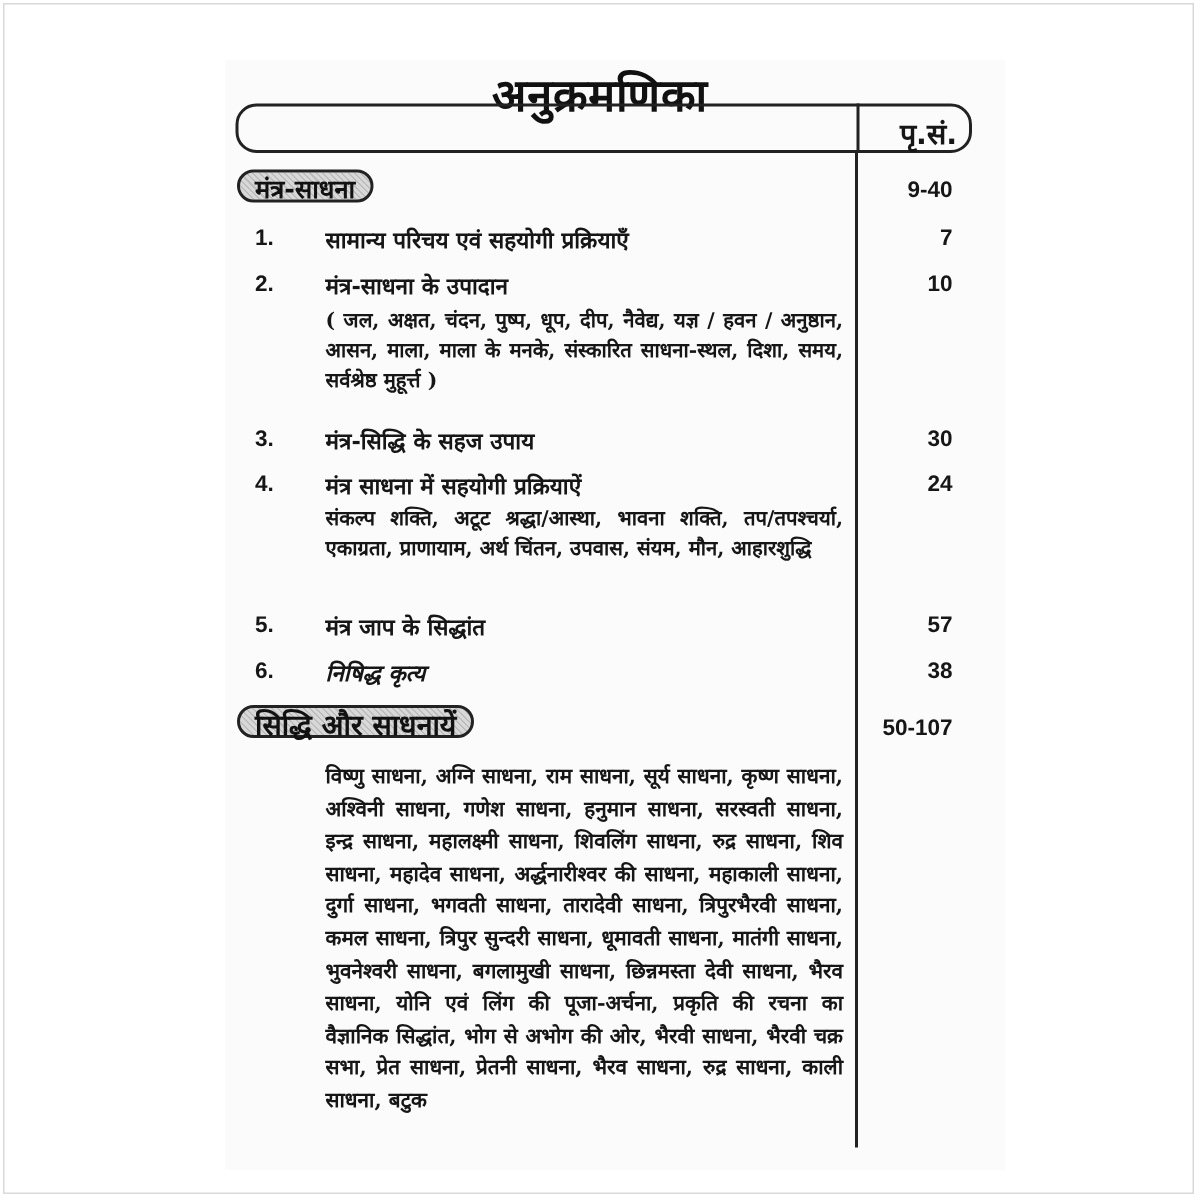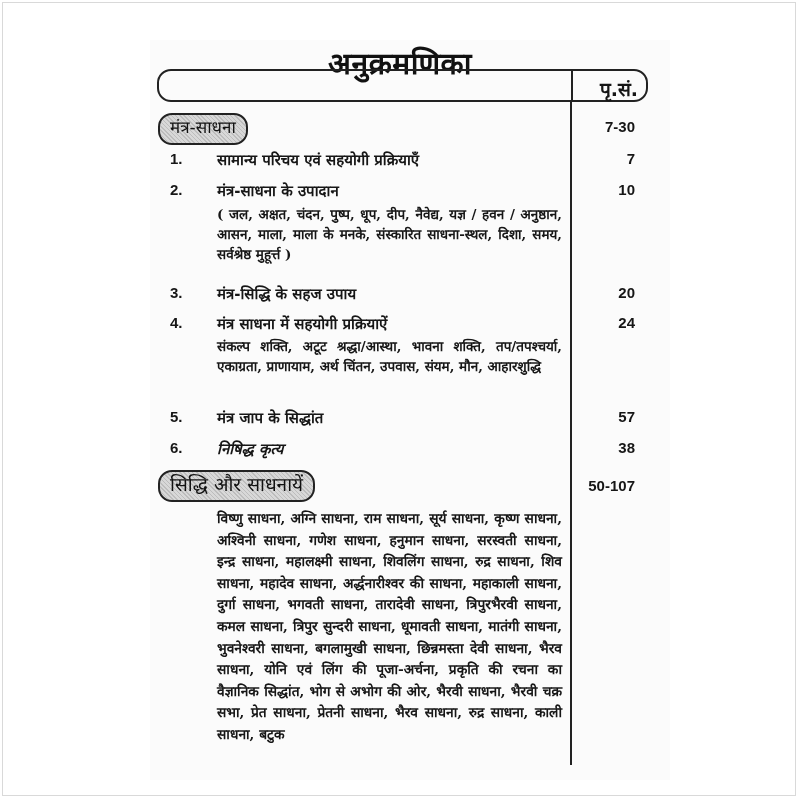--- a/index.html
+++ b/index.html
@@ -32,24 +32,24 @@
     .header .col-page {
       position: absolute; right: 8px; top: 5px; font-size: 19px; font-weight: bold;
     }
     .header .hdr-divider {
       position: absolute; left: 412px; top: -2px; width: 2px; height: 33px; background: #222;
     }
     .divider {
       position: absolute; left: 570px; top: 100px; width: 2px; height: 665px; background: #222;
     }
     .pill {
-      position: absolute; left: 158px; height: 32px; padding: 0 10px;
+      position: absolute; left: 158px; height: 22px; padding: 0 10px;
       border: 2px solid #222; border-radius: 14px; box-sizing: border-box;
       background: repeating-linear-gradient(45deg, #bdbdbd 0 1px, #d8d8d8 1px 3px);
-      font-weight: normal; font-size: 17px; line-height: 24px; color: #111; text-align: center;
+      font-weight: bold; font-size: 17px; line-height: 24px; color: #111; text-align: center;
     }
     .pg {
       position: absolute; right: 165px; font-family: "Liberation Sans", sans-serif;
       font-weight: bold; font-size: 15px; text-align: right;
     }
     .num {
       position: absolute; left: 170px; font-family: "Liberation Sans", sans-serif;
       font-weight: bold; font-size: 15px;
     }
     .item {
@@ -70,34 +70,34 @@
 <div class="title">अनुक्रमणिका</div>
 
 <div class="header">
   <div class="hdr-divider"></div>
   <div class="col-page">पृ.सं.</div>
 </div>
 
 <div class="divider"></div>
 
 <div class="pill" style="top:113px;">मंत्र-साधना</div>
-<div class="pg" style="top:118px;">7-30</div>
+<div class="pg" style="top:118px;">9-40</div>
 
 <div class="num" style="top:150px;">1.</div>
 <div class="item" style="top:149px;">सामान्य परिचय एवं सहयोगी प्रक्रियाएँ</div>
 <div class="pg" style="top:150px;">7</div>
 
 <div class="num" style="top:181px;">2.</div>
 <div class="item" style="top:180px;">मंत्र-साधना के उपादान</div>
 <div class="pg" style="top:181px;">10</div>
 <div class="desc" style="top:204px;">( जल, अक्षत, चंदन, पुष्प, धूप, दीप, नैवेद्य, यज्ञ / हवन / अनुष्ठान, आसन, माला, माला के मनके, संस्कारित साधना-स्थल, दिशा, समय, सर्वश्रेष्ठ मुहूर्त्त )</div>
 
 <div class="num" style="top:284px;">3.</div>
 <div class="item" style="top:283px;">मंत्र-सिद्धि के सहज उपाय</div>
-<div class="pg" style="top:284px;">20</div>
+<div class="pg" style="top:284px;">30</div>
 
 <div class="num" style="top:314px;">4.</div>
 <div class="item" style="top:313px;">मंत्र साधना में सहयोगी प्रक्रियाऐं</div>
 <div class="pg" style="top:314px;">24</div>
 <div class="desc" style="top:336px;">संकल्प शक्ति, अटूट श्रद्धा/आस्था, भावना शक्ति, तप/तपश्चर्या, एकाग्रता, प्राणायाम, अर्थ चिंतन, उपवास, संयम, मौन, आहारशुद्धि</div>
 
 <div class="num" style="top:408px;">5.</div>
 <div class="item" style="top:407px;">मंत्र जाप के सिद्धांत</div>
 <div class="pg" style="top:408px;">57</div>
 

